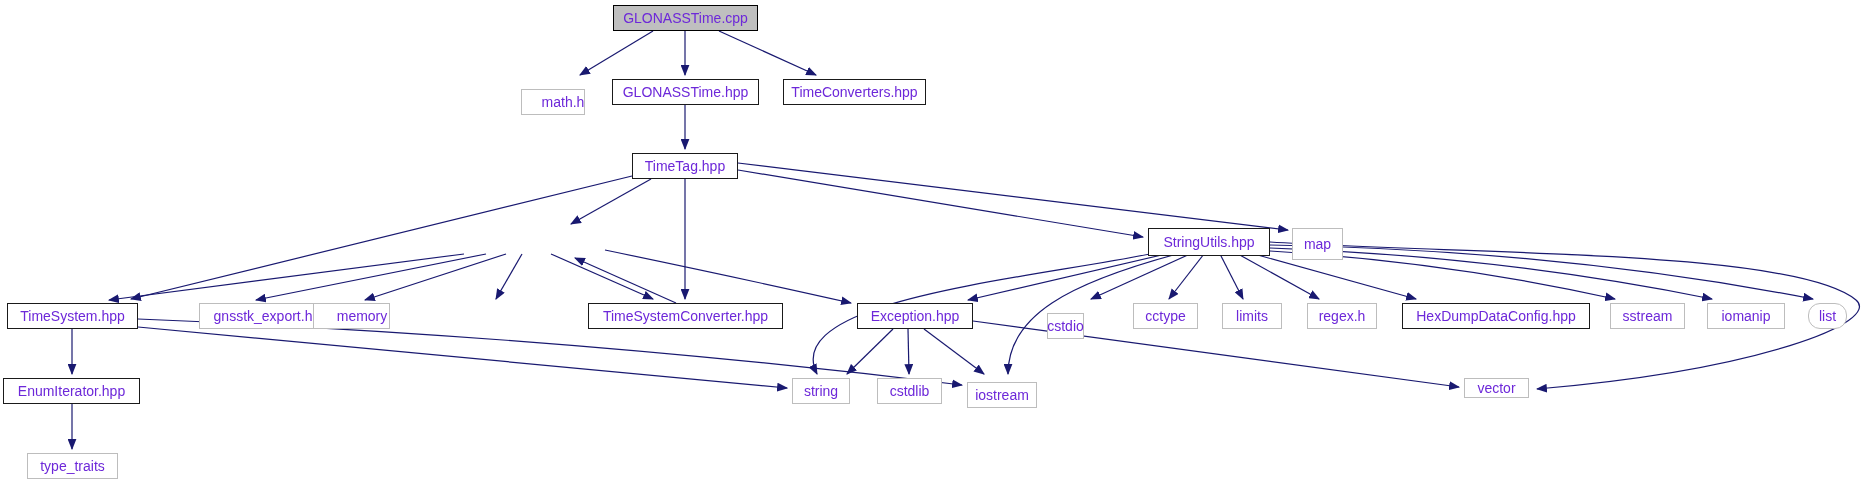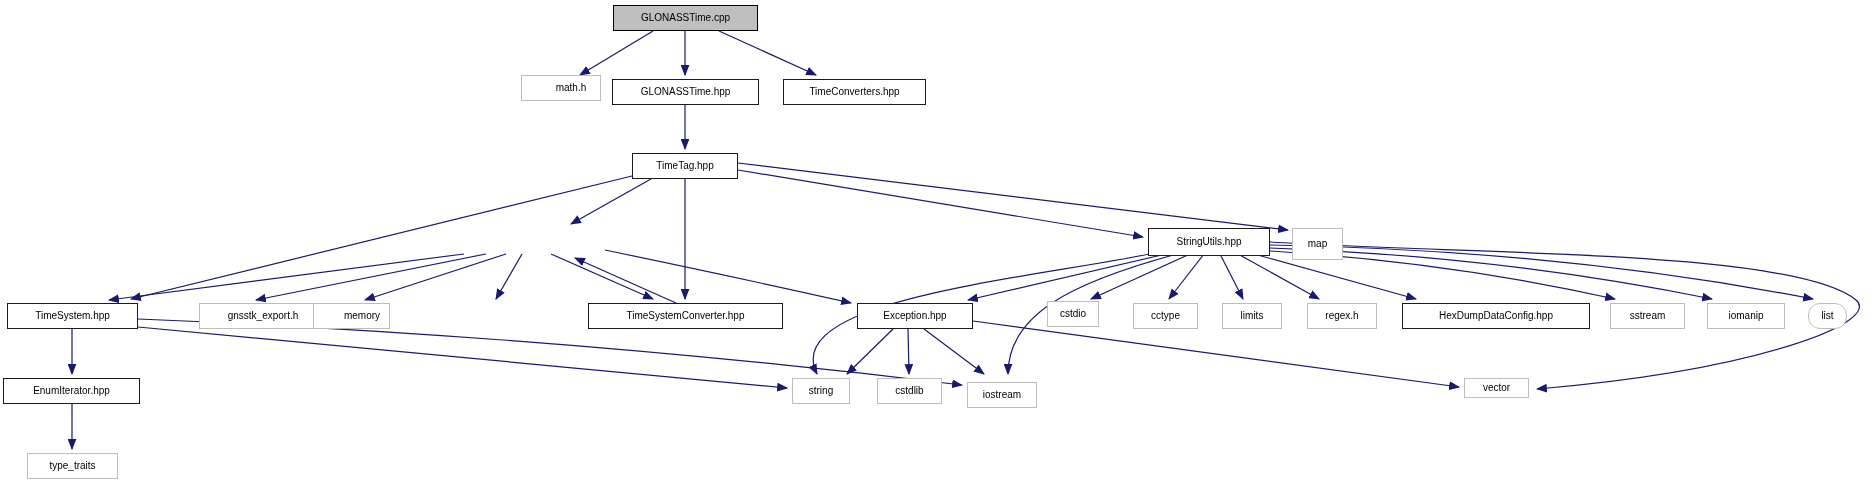--- a/index.html
+++ b/index.html
@@ -10,22 +10,22 @@
     font-family:"Liberation Sans", sans-serif;
     overflow:hidden;
   }
   #edges{position:absolute;left:0;top:0;width:1876px;height:485px;}
   .node{
     position:absolute;
     box-sizing:border-box;
     display:flex;align-items:center;justify-content:center;
     background:#ffffff;
     border:1px solid #000000;
-    font-size:10px;
-    color:#000000;
+    font-size:14px;
+    color:#6d28d9;
     white-space:nowrap;
     line-height:1;
   }
   .node.ext{border:1px solid #bdbdbd;}
   .node.main{background:#bfbfbf;border:1.6px solid #000000;}
   .node.doc{border:1.1px solid #1a1a1a;}
 </style>
 </head>
 <body>
 
@@ -67,32 +67,32 @@
       <path d="M893,329 L847,374" fill="none" stroke="#191970" stroke-width="1.2" marker-end="url(#arrow)"></path>
       <path d="M908,329 L909,374" fill="none" stroke="#191970" stroke-width="1.2" marker-end="url(#arrow)"></path>
       <path d="M924,329 L984,374" fill="none" stroke="#191970" stroke-width="1.2" marker-end="url(#arrow)"></path>
       <path d="M973,321 L1459,387" fill="none" stroke="#191970" stroke-width="1.2" marker-end="url(#arrow)"></path>
       <path d="M72,329 L72,374" fill="none" stroke="#191970" stroke-width="1.2" marker-end="url(#arrow)"></path>
       <path d="M138,327 L787,388" fill="none" stroke="#191970" stroke-width="1.2" marker-end="url(#arrow)"></path>
       <path d="M138,319 Q560,336 962,385" fill="none" stroke="#191970" stroke-width="1.2" marker-end="url(#arrow)"></path>
       <path d="M72,404 L72,449" fill="none" stroke="#191970" stroke-width="1.2" marker-end="url(#arrow)"></path>
     </svg>
 <div class="node main" style="left: 613px; top: 5px; width: 145px; height: 26px;">GLONASSTime.cpp</div>
-    <div class="node ext" style="left: 521px; top: 75px; width: 80px; height: 26px; padding-left: 20px;">math.h</div>
+    <div class="node ext" style="left: 521px; top: 89px; width: 64px; height: 26px; padding-left: 20px;">math.h</div>
     <div class="node doc" style="left: 783px; top: 79px; width: 143px; height: 26px;">TimeConverters.hpp</div>
     <div class="node doc" style="left: 612px; top: 79px; width: 147px; height: 26px;">GLONASSTime.hpp</div>
     <div class="node doc" style="left: 632px; top: 153px; width: 106px; height: 26px;">TimeTag.hpp</div>
     <div class="node doc" style="left: 1148px; top: 228px; width: 122px; height: 28px;">StringUtils.hpp</div>
     <div class="node ext" style="left: 1292px; top: 228px; width: 51px; height: 32px;">map</div>
     <div class="node doc" style="left: 7px; top: 303px; width: 131px; height: 26px;">TimeSystem.hpp</div>
     <div class="node ext" style="left: 162px; top: 303px; width: 128px; height: 26px; margin-left: 37px;">gnsstk_export.h</div>
     <div class="node ext" style="left: 313px; top: 303px; width: 77px; height: 26px; padding-left: 21px;">memory</div>
     <div class="node doc" style="left: 588px; top: 303px; width: 195px; height: 26px;">TimeSystemConverter.hpp</div>
     <div class="node doc" style="left: 857px; top: 303px; width: 116px; height: 26px;">Exception.hpp</div>
-    <div class="node ext" style="left: 1047px; top: 301px; width: 52px; height: 26px;">cstdio</div>
+    <div class="node ext" style="left: 1047px; top: 313px; width: 37px; height: 26px;">cstdio</div>
     <div class="node ext" style="left: 1133px; top: 303px; width: 65px; height: 26px;">cctype</div>
     <div class="node ext" style="left: 1222px; top: 303px; width: 60px; height: 26px;">limits</div>
     <div class="node ext" style="left: 1307px; top: 303px; width: 70px; height: 26px;">regex.h</div>
     <div class="node doc" style="left: 1402px; top: 303px; width: 188px; height: 26px;">HexDumpDataConfig.hpp</div>
     <div class="node ext" style="left: 1610px; top: 303px; width: 75px; height: 26px;">sstream</div>
     <div class="node ext" style="left: 1707px; top: 303px; width: 78px; height: 26px;">iomanip</div>
     <div class="node ext" style="left: 1808px; top: 303px; width: 39px; height: 26px; border-radius: 12px;">list</div>
     <div class="node doc" style="left: 3px; top: 378px; width: 137px; height: 26px;">EnumIterator.hpp</div>
     <div class="node ext" style="left: 792px; top: 378px; width: 58px; height: 26px;">string</div>
     <div class="node ext" style="left: 877px; top: 378px; width: 65px; height: 26px;">cstdlib</div>

